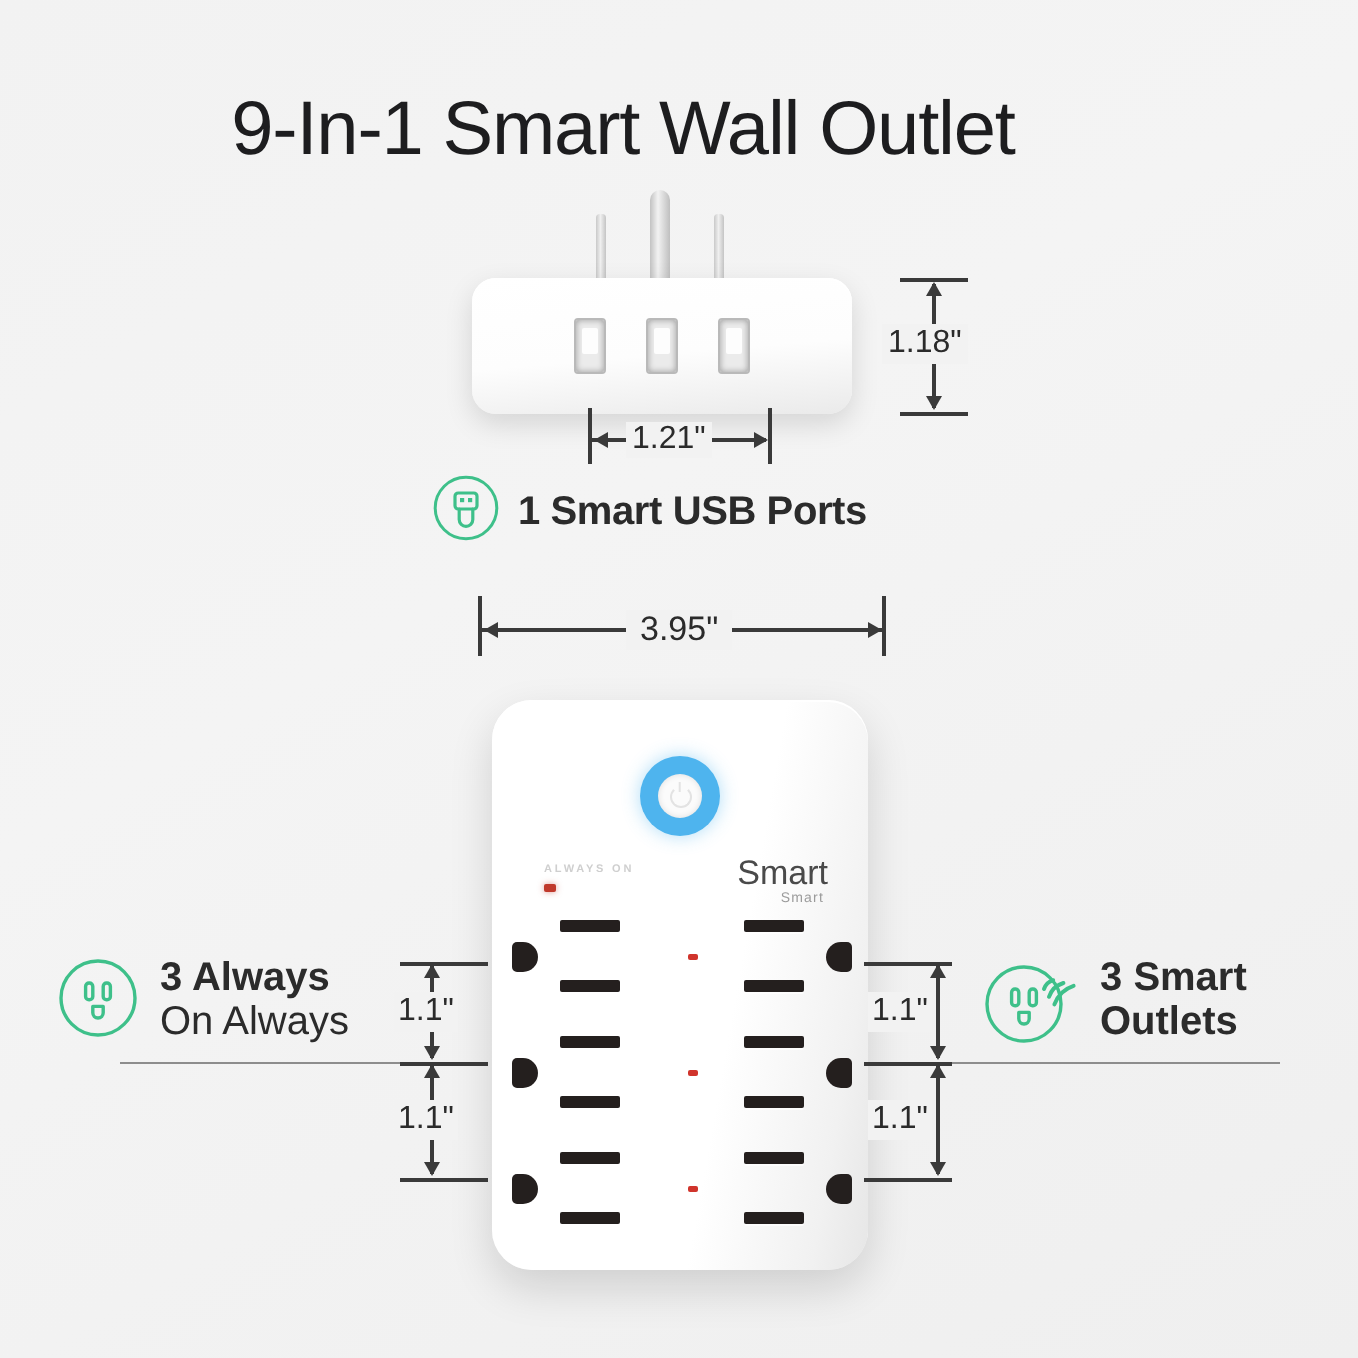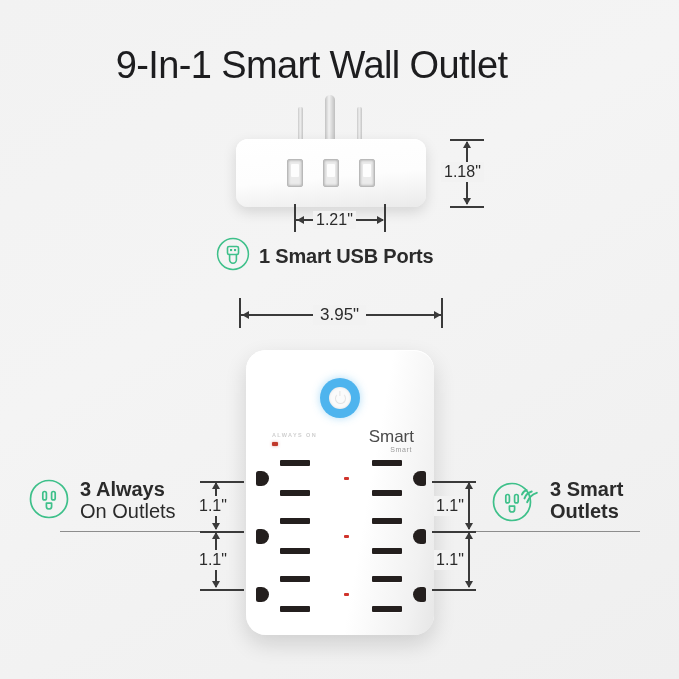--- a/index.html
+++ b/index.html
@@ -257,21 +257,21 @@
     <span class="icon-circle">
       <svg width="42" height="42" viewBox="0 0 42 42">
         <circle cx="21" cy="21" r="18.5" fill="none" stroke="#3ec08a" stroke-width="1.7"></circle>
         <rect x="14.8" y="13.5" width="3.6" height="8.4" rx="1.7" fill="none" stroke="#3ec08a" stroke-width="1.7"></rect>
         <rect x="23.6" y="13.5" width="3.6" height="8.4" rx="1.7" fill="none" stroke="#3ec08a" stroke-width="1.7"></rect>
         <path d="M18.4 25.2 h5.2 v3.2 a2.6 2.6 0 0 1 -2.6 2.6 a2.6 2.6 0 0 1 -2.6 -2.6 z" fill="none" stroke="#3ec08a" stroke-width="1.7" stroke-linejoin="round"></path>
       </svg>
     </span>
     <span class="cap-lines">
       <span class="cap-l1">3 Always</span>
-      <span class="cap-l2">On Outlets</span>
+      <span class="cap-l2">On Always</span>
     </span>
   </div>
   <div class="cap-rule" style="left:60px;top:531px;width:180px;"></div>
 
   <div>
     <div class="tick-v" style="left:200px;top:481px;width:44px;"></div>
     <div class="tick-v" style="left:200px;top:531px;width:44px;"></div>
     <div class="tick-v" style="left:200px;top:589px;width:44px;"></div>
     <div class="dimline" style="left:215px;top:483px;width:1.6px;height:46px;"></div>
     <div class="arrow arr-up" style="left:212px;top:482px;"></div>

